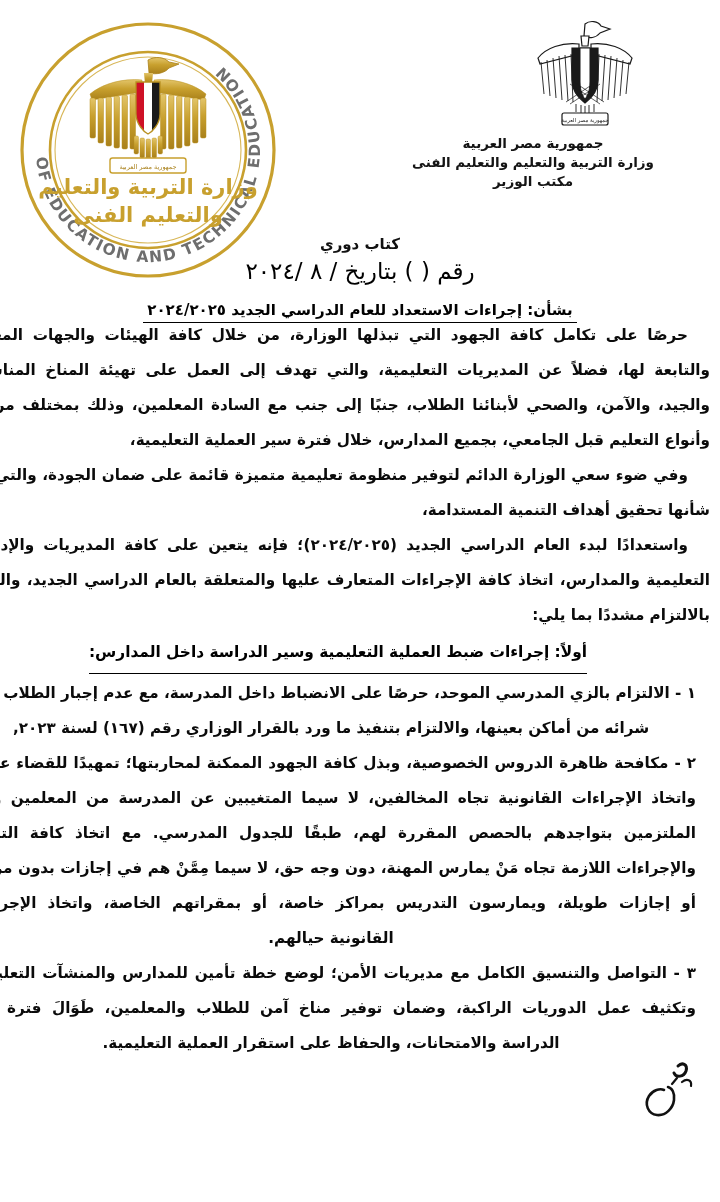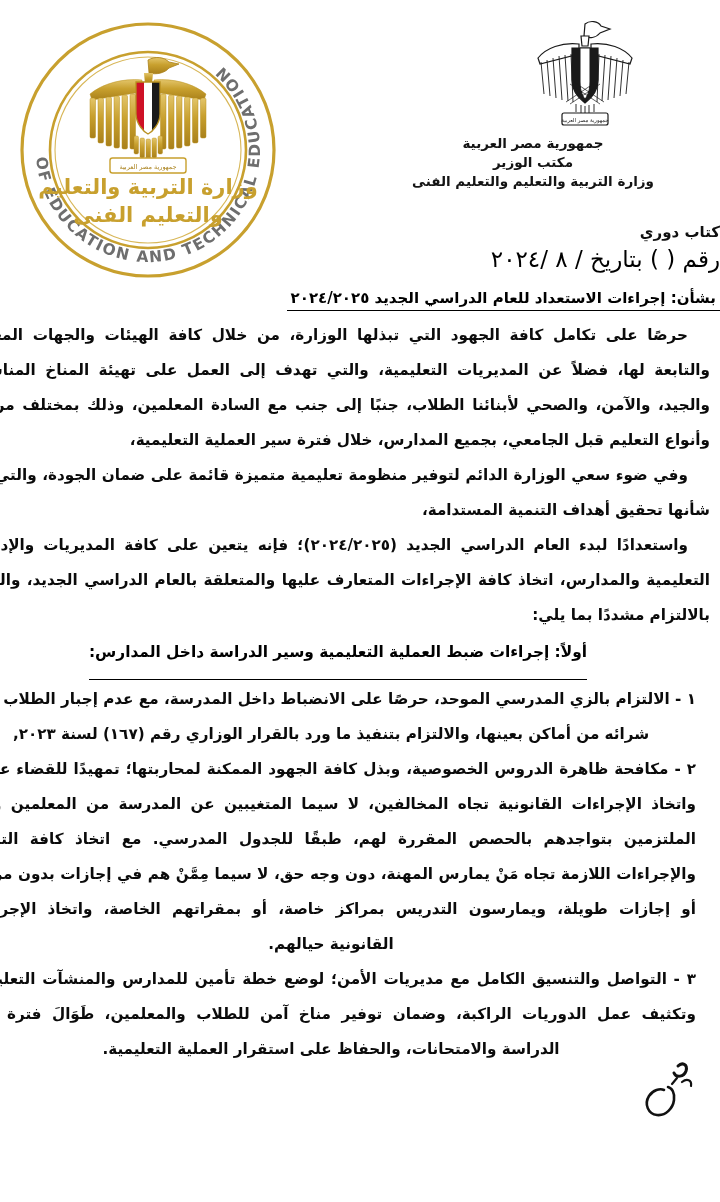--- a/index.html
+++ b/index.html
@@ -60,21 +60,22 @@
     color: #141414;
     letter-spacing: -0.2px;
     white-space: nowrap;
   }
 
   
   .title-block {
     position: absolute;
     left: 0;
     right: 0;
-    top: 222px;
+    top: 234px;
+    text-align: center;
     direction: rtl;
   }
   .doc-type {
     font-weight: bold;
     font-size: 15px;
     line-height: 20px;
     color: #111;
     margin-bottom: 2px;
   }
   .doc-number {
@@ -137,21 +138,21 @@
     font-weight: bold;
     font-size: 15.4px;
     line-height: 30px;
     text-align: center;
     direction: rtl;
     color: #000;
   }
   .section-heading span.hd {
     display: inline-block;
     border-bottom: 1.6px solid #000;
-    padding-bottom: 12px;
+    padding-bottom: 6px;
   }
 
   
   .signature {
     position: absolute;
     right: 24px;
     bottom: 34px;
     width: 140px;
     height: 108px;
   }
@@ -288,22 +289,22 @@
         </g>
 
         <rect x="32" y="95" width="46" height="12" rx="2" fill="#fff"></rect>
       </g>
       <text x="55" y="104" text-anchor="middle" font-size="5.4" fill="#1a1a1a" font-family="DejaVu Sans, sans-serif">جمهورية مصر العربية</text>
     </svg>
   </div>
 
   <div class="ministry-lines">
     <div>جمهورية مصر العربية</div>
+    <div>وزارة التربية والتعليم والتعليم الفنى</div>
     <div>مكتب الوزير</div>
-    <div>وزارة التربية والتعليم والتعليم الفنى</div>
   </div>
 
   <div class="title-block">
     <div class="doc-type">كتاب دوري</div>
     <div class="doc-number">رقم (    ) بتاريخ     / ٨ /٢٠٢٤</div>
     <div class="doc-subject">بشأن: إجراءات الاستعداد للعام الدراسي الجديد ٢٠٢٤/٢٠٢٥</div>
   </div>
 </div>
 
 <div class="body-area">

